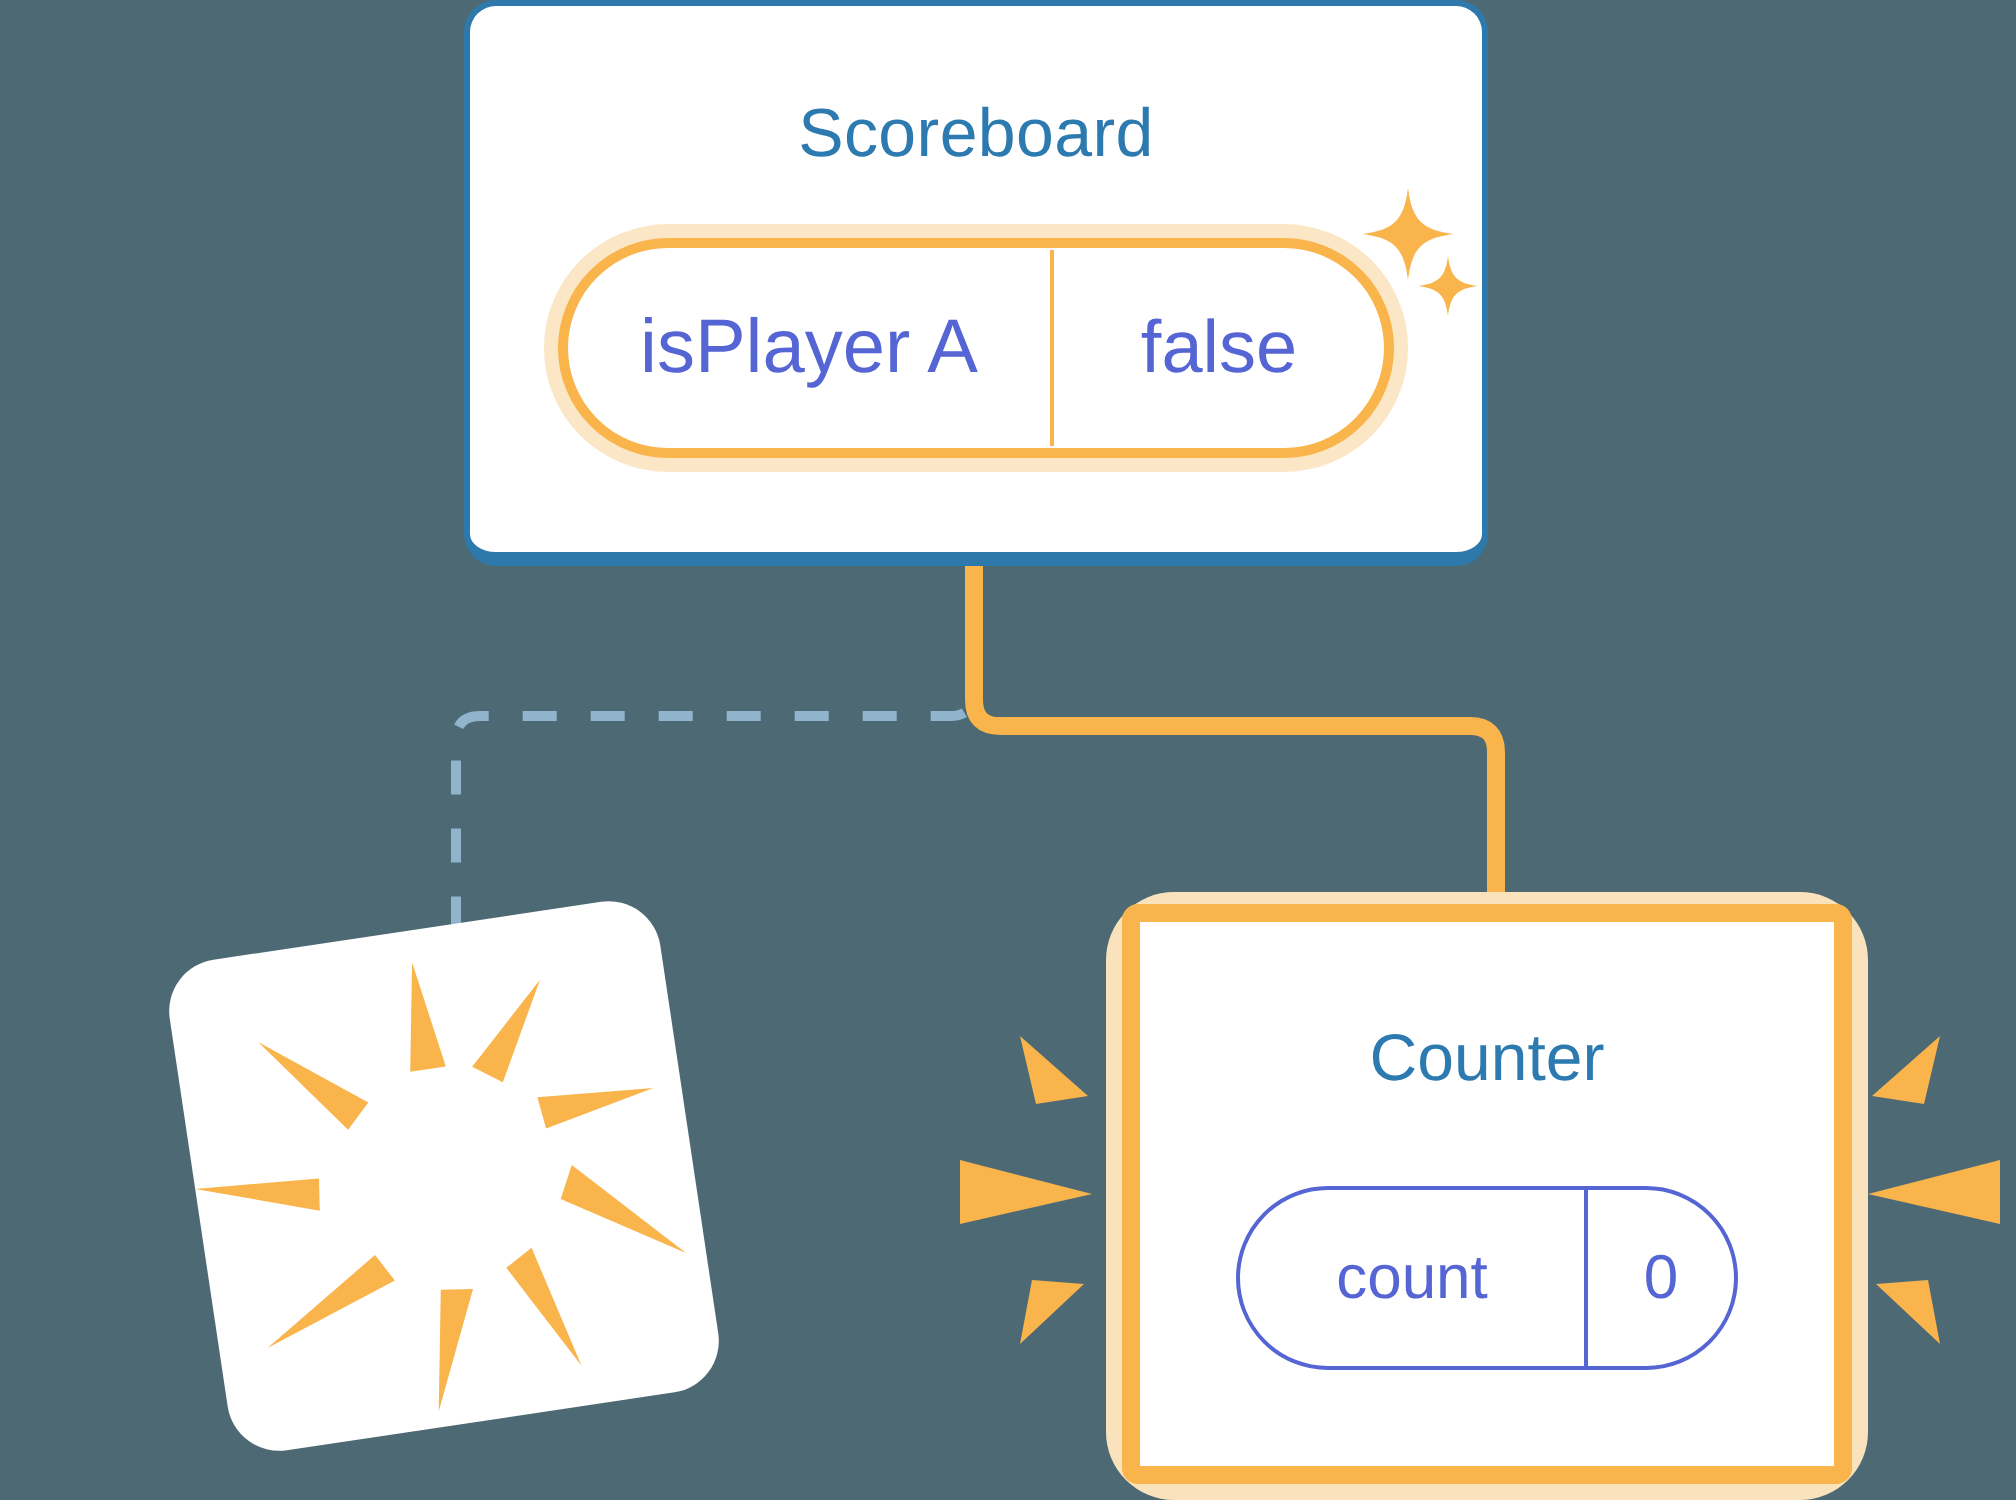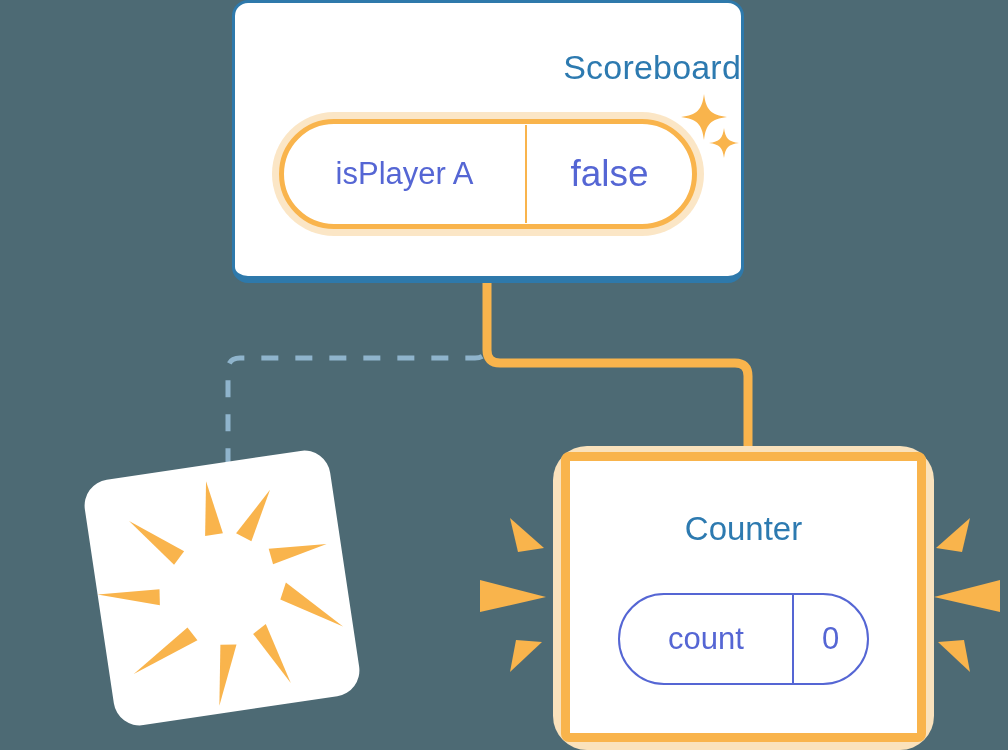--- a/index.html
+++ b/index.html
@@ -37,21 +37,21 @@
     width: 512px;
     height: 283px;
     background: #ffffff;
     border: 3px solid #2e79ab;
     border-bottom-width: 7px;
     border-radius: 16px;
     box-sizing: border-box;
     z-index: 3;
   }
   .card-title {
-    text-align: right;
+    text-align: center;
     color: #2d7ab0;
     font-size: 34px;
     font-weight: 400;
     letter-spacing: 0.2px;
     margin-top: 45px;
   }
 
   
   .pill-wrap {
     position: absolute;
@@ -81,21 +81,21 @@
     border-radius: 55px;
     display: flex;
     align-items: stretch;
   }
   .pill-key {
     flex: 0 0 241px;
     display: flex;
     align-items: center;
     justify-content: center;
     color: #5566d4;
-    font-size: 31px;
+    font-size: 38px;
     font-weight: 400;
   }
   .pill-divider-orange {
     width: 2px;
     background: #f9b44c;
     margin: 1px 0;
   }
   .pill-val {
     flex: 1;
     display: flex;

